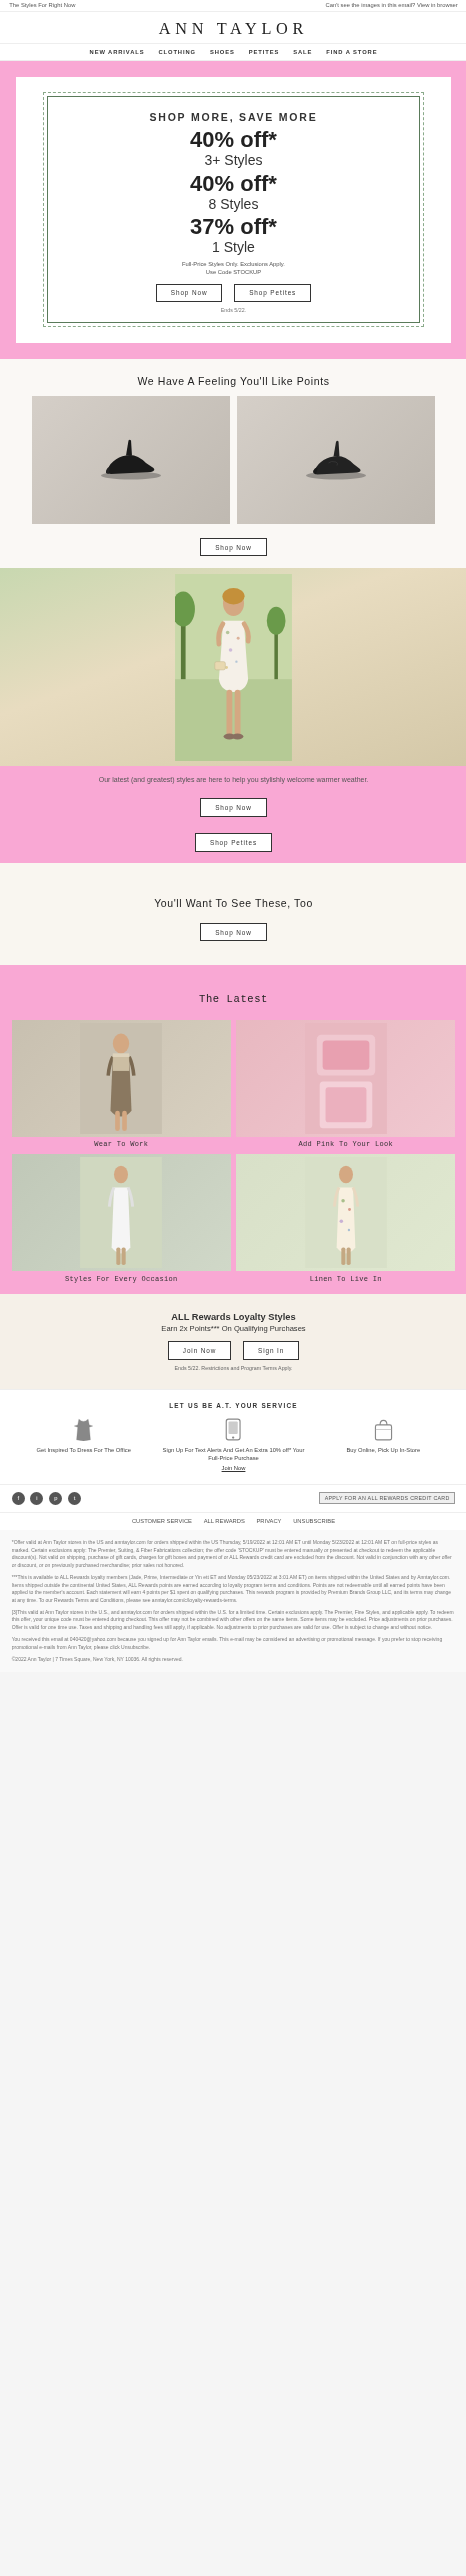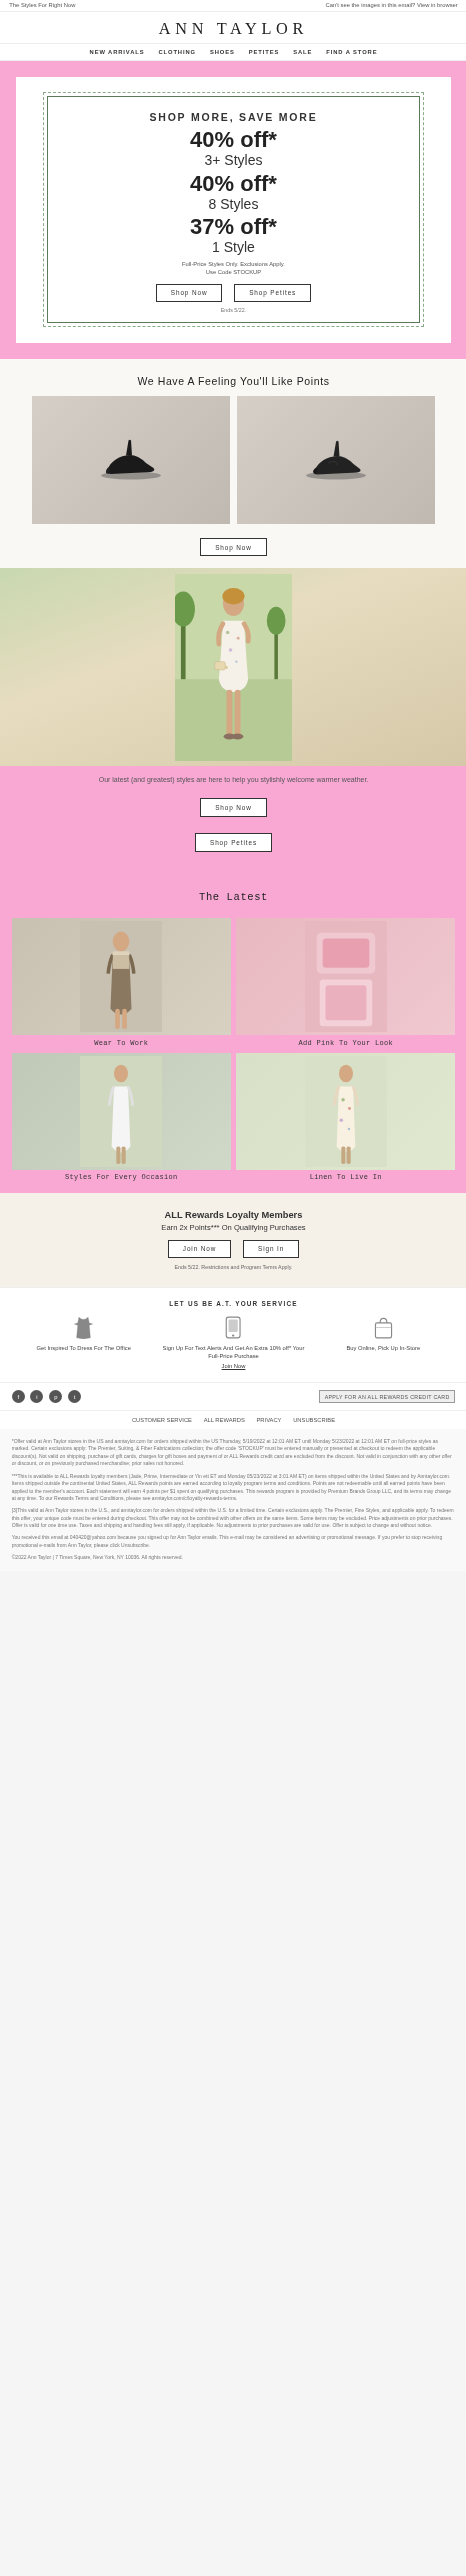--- a/index.html
+++ b/index.html
@@ -509,20 +509,26 @@
 
   <div class="img-caption">Our latest (and greatest) styles are here to help you stylishly welcome warmer weather.</div>
 
   <div class="center-btn-wrap">
     <button class="btn-outline">Shop Now</button>
   </div>
   <div class="center-btn-wrap">
     <button class="btn-outline">Shop Petites</button>
   </div>
 
+  <div class="youll-want">
+    <div class="section-title">You'll Want To See These, Too</div>
+    <div class="center-btn-wrap">
+      <button class="btn-outline">Shop Now</button>
+    </div>
+  </div>
 
   <div class="latest-section">
     <div class="section-title">The Latest</div>
     <div class="latest-grid">
 
       <div class="latest-item">
         <div class="latest-img wear-to-work">
           <svg width="82" height="111" viewBox="0 0 140 190">
             <rect width="140" height="190" fill="#c8c0b0"></rect>
 
@@ -586,21 +592,21 @@
             <rect x="71" y="155" width="7" height="30" rx="3" fill="#c4a882"></rect>
           </svg>
         </div>
         <div class="latest-label">Linen To Live In</div>
       </div>
 
     </div>
   </div>
 
   <div class="rewards-section">
-    <div class="rewards-title">ALL Rewards Loyalty Members</div>
+    <div class="rewards-title">ALL Rewards Loyalty Styles</div>
     <div class="rewards-sub">Earn 2x Points*** On Qualifying Purchases</div>
     <div class="rewards-btns">
       <button class="btn-outline">Join Now</button>
       <button class="btn-outline">Sign In</button>
     </div>
     <div class="rewards-ends">Ends 5/22. Restrictions and Program Terms Apply.</div>
   </div>
 
   <div class="service-section">
     <div class="service-title">LET US BE A.T. YOUR SERVICE</div>

